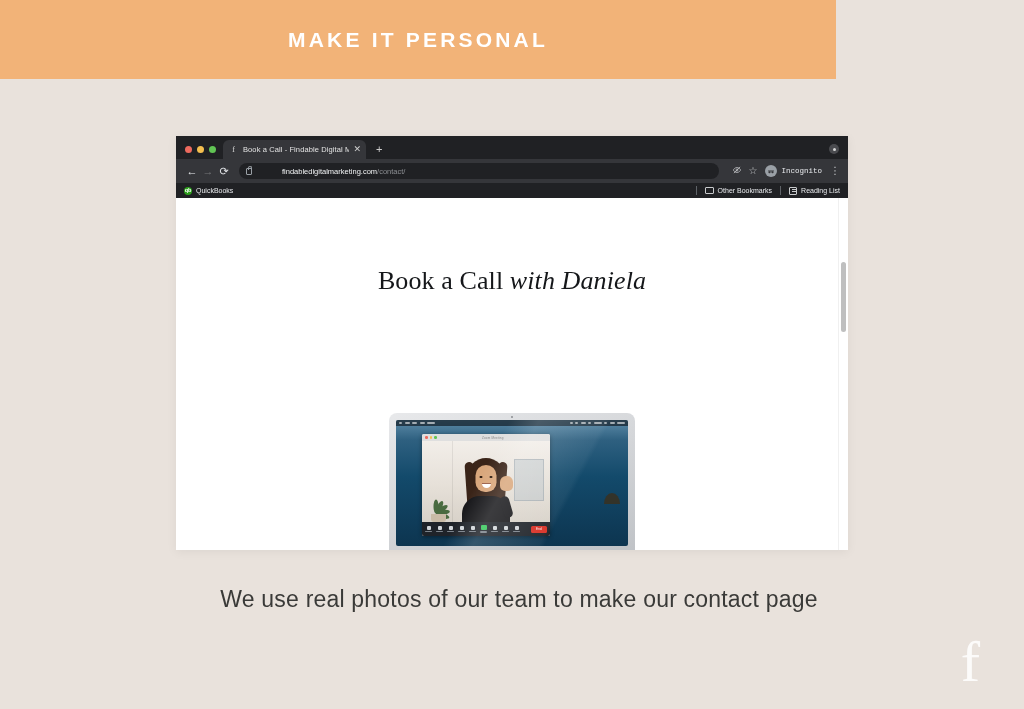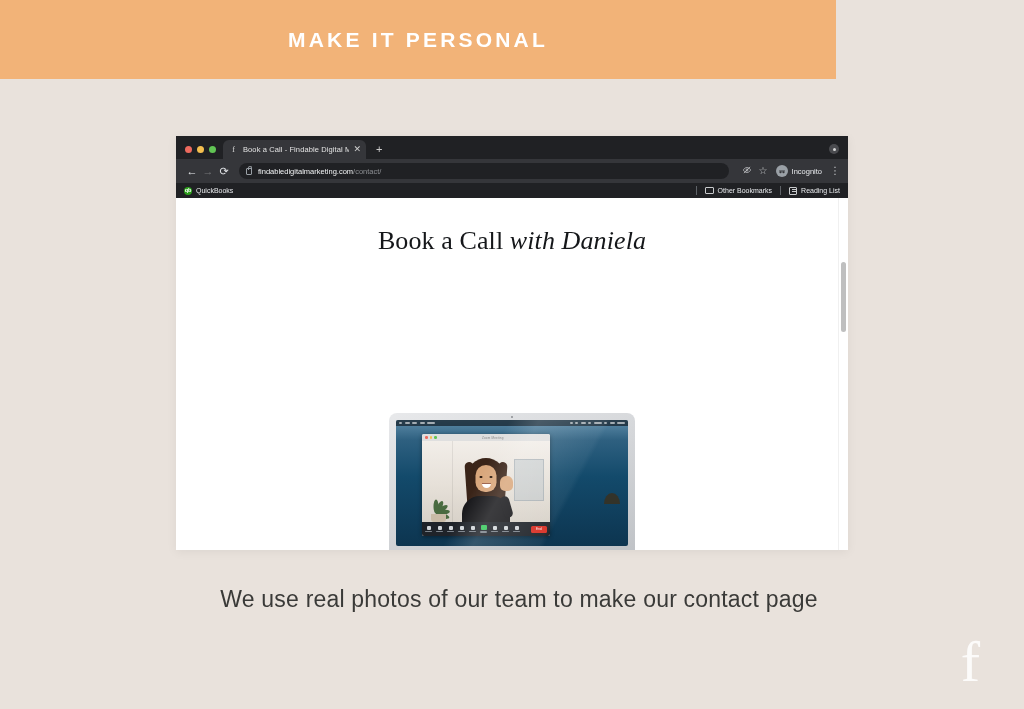--- a/index.html
+++ b/index.html
@@ -164,21 +164,21 @@
     content: "";
     position: absolute;
     left: 1px; top: -3px;
     width: 2px; height: 3px;
     border: 1px solid #9AA0A6;
     border-bottom: none;
     border-radius: 2px 2px 0 0;
     box-sizing: content-box;
   }
   .url { font-size: 7.5px; white-space: nowrap; }
-  .url .host { color: #F1F3F4; }
+  .url .host { color: #F1F3F4; margin-left: 24px; }
   .url .path { color: #8B8E92; margin-top: 10px; }
   .tb-icon {
     color: #C8CACC;
     font-size: 10px;
     margin-left: 7px;
     line-height: 1;
     flex: 0 0 auto;
   }
   .incognito-pill {
     display: flex;
@@ -191,21 +191,21 @@
     width: 12px; height: 12px;
     border-radius: 50%;
     background: #9AA0A6;
     color: #35363A;
     font-size: 8px;
     display: flex;
     align-items: center;
     justify-content: center;
     line-height: 1;
   }
-  .incognito-label { color: #E8EAED; font-size: 7.5px; }
+  .incognito-label { color: #E8EAED; font-size: 7.5px; font-family: Liberation Mono, monospace; }
   .kebab {
     color: #C8CACC;
     font-size: 10px;
     margin-left: 8px;
     line-height: 1;
     letter-spacing: 0;
     flex: 0 0 auto;
   }
 
   
@@ -266,21 +266,21 @@
   
   .viewport {
     position: relative;
     height: 352px;
     background: #FFFFFF;
     overflow: hidden;
   }
   .page-heading {
     text-align: center;
     margin: 0;
-    padding-top: 28px;
+    padding-top: 68px;
     font-family: "Liberation Serif", serif;
     font-size: 26px;
     color: #15171A;
     font-weight: normal;
     letter-spacing: 0.1px;
   }
   .page-heading .ital {
     font-style: italic;
   }
   .page-sub {

